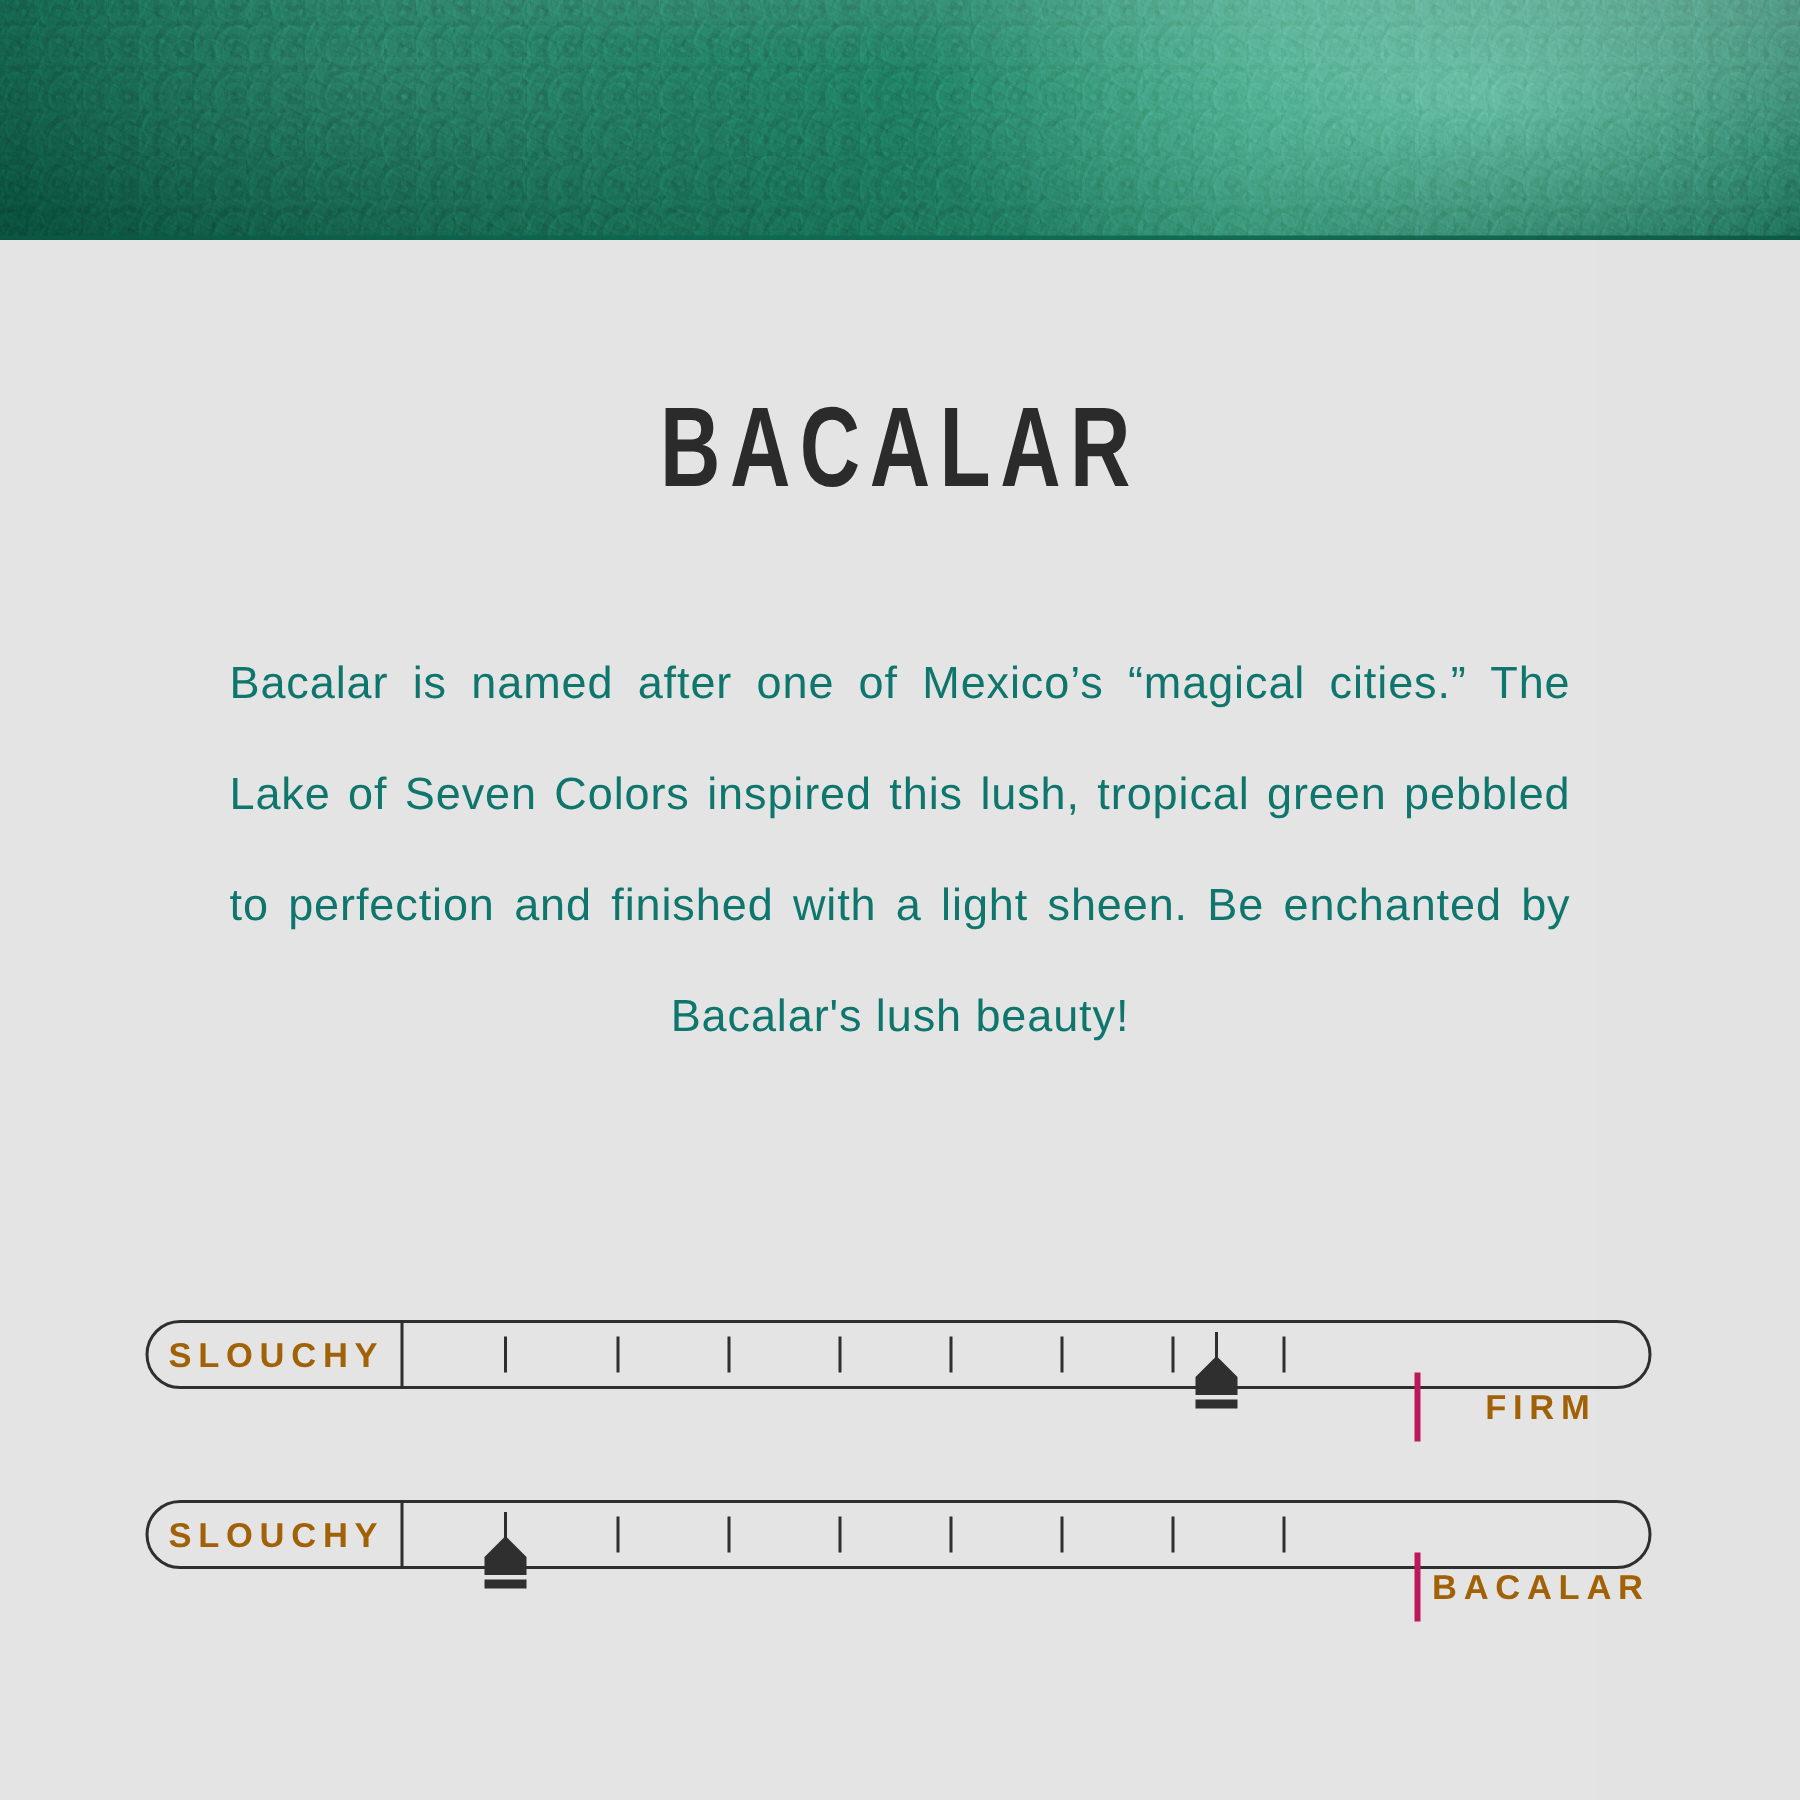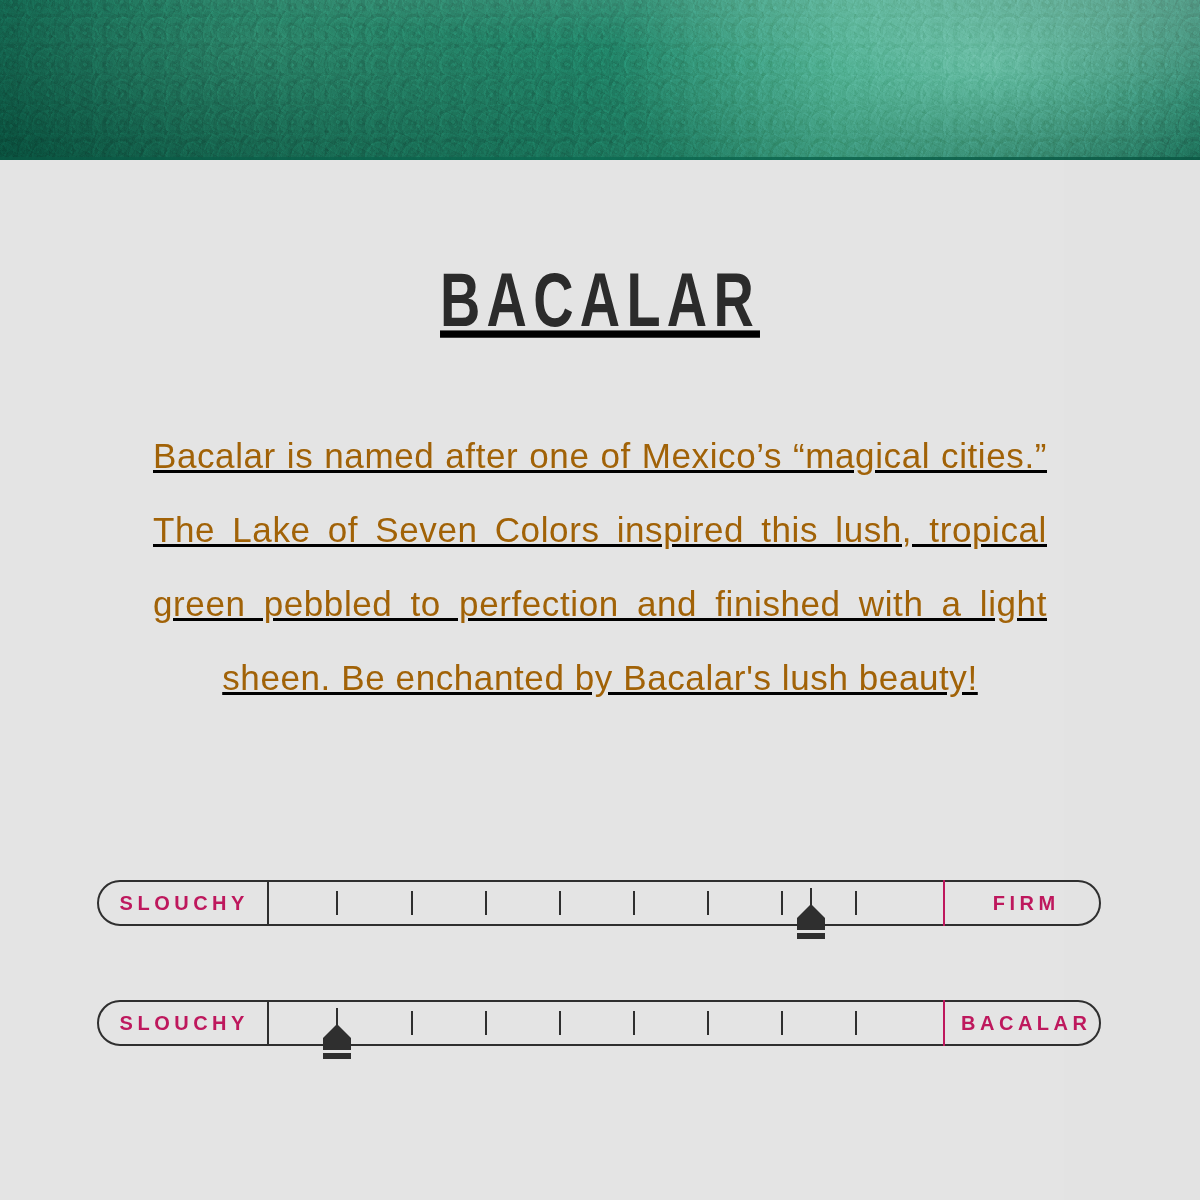--- a/index.html
+++ b/index.html
@@ -11,21 +11,20 @@
     width: 1200px;
     height: 1200px;
     font-family: "Liberation Sans", sans-serif;
     overflow: hidden;
   }
   .page {
     position: relative;
     width: 1064px;
     height: 1200px;
     background: #e4e4e4;
-    text-decoration: underline;
   }
 
   
   .banner {
     position: relative;
     width: 1200px;
     height: 160px;
     overflow: hidden;
     background: #0f6b52;
   }
@@ -87,24 +86,24 @@
     letter-spacing: 7px;
     color: #2b2b2b;
     transform: scaleY(1.22) scaleX(0.9);
     transform-origin: center top;
   }
   .desc {
     margin: 92px auto 0 auto;
     width: 894px;
     text-align: justify;
     text-align-last: center;
-    font-size: 35px;
+    font-size: 30px;
     line-height: 74px;
     letter-spacing: .6px;
-    color: #a16207;
+    color: #0f766e;
     font-weight: 300;
   }
 
   
   .sliders {
     position: absolute;
     left: 0;
     top: 880px;
     width: 1200px;
   }
@@ -124,36 +123,37 @@
     box-sizing: border-box;
     background: transparent;
   }
   .cap {
     position: absolute;
     top: 0;
     height: 46px;
     display: flex;
     align-items: center;
     justify-content: center;
-    font-size: 20px;
+    font-size: 23px;
     font-weight: bold;
     letter-spacing: 4.5px;
-    color: #be185d;
+    color: #a16207;
     box-sizing: border-box;
     text-indent: 4.5px;
   }
   .cap-left {
     left: 0;
     width: 172px;
     border-right: 2px solid #2f2f2f;
   }
   .cap-right {
     right: 0;
     width: 160px;
-    border-left: 2px solid #be185d;
+    border-left: 4px solid #be185d;
+    margin-top: 35px;
   }
   .ticks {
     position: absolute;
     left: 172px;
     right: 160px;
     top: 0;
     height: 46px;
   }
   .tick {
     position: absolute;

